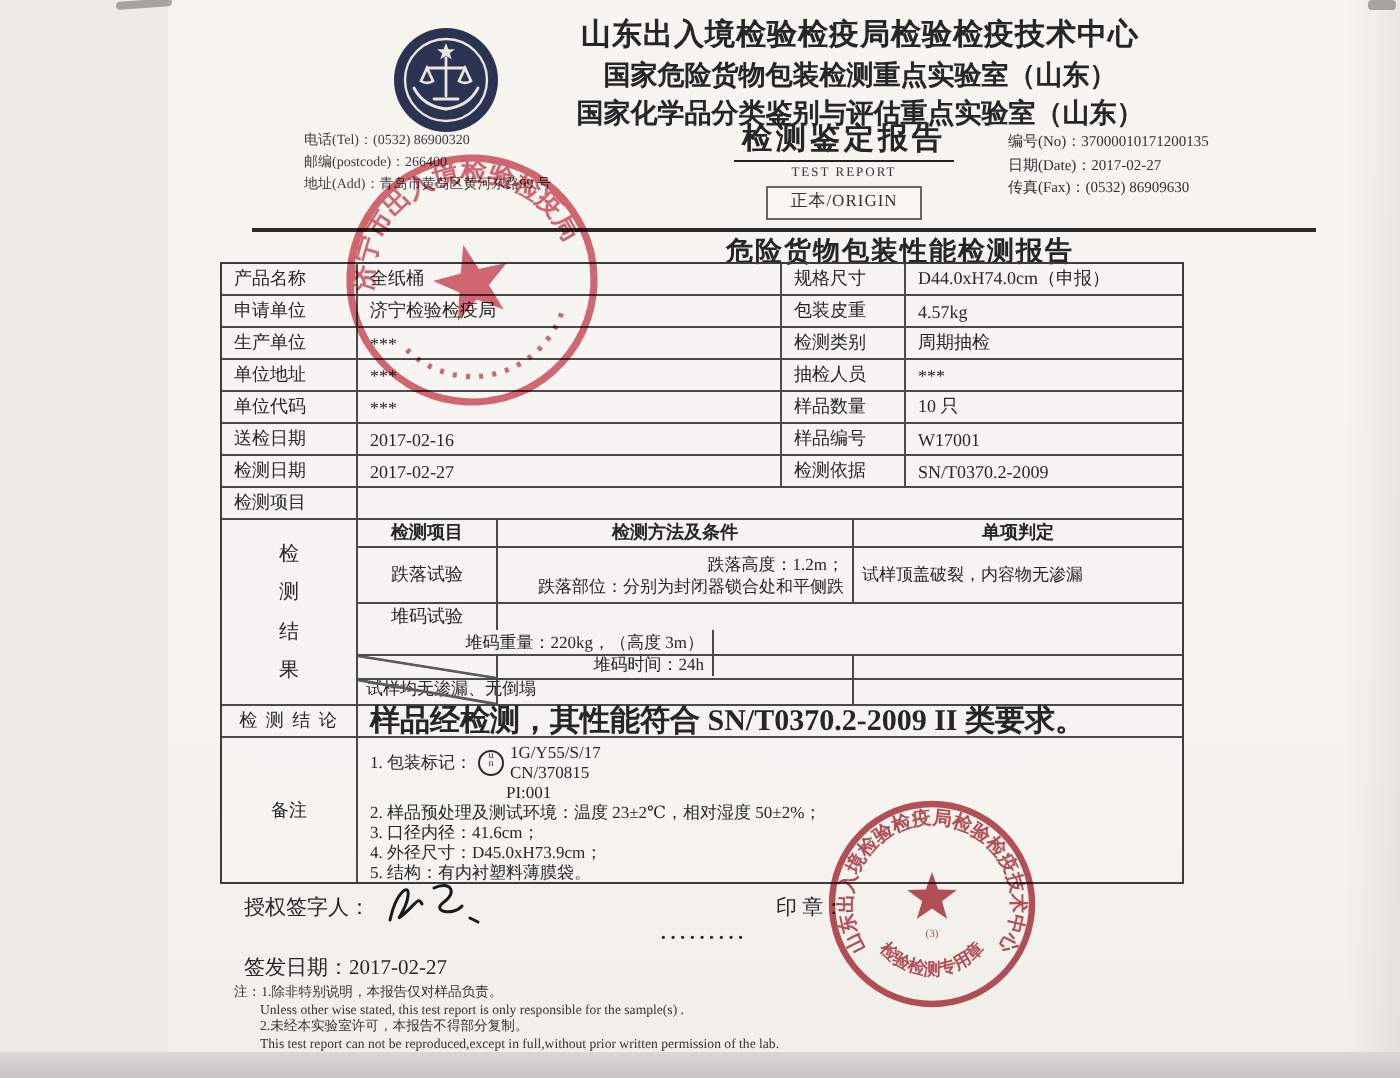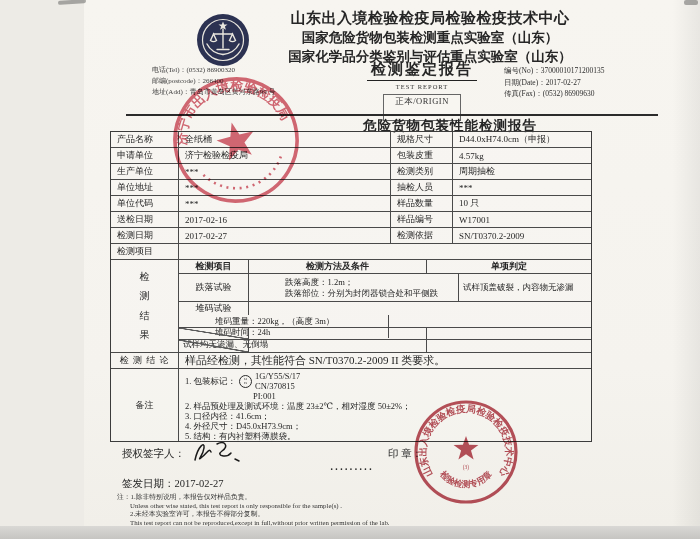--- a/index.html
+++ b/index.html
@@ -26,21 +26,21 @@
   .emblem { position:absolute; left:196px; top:13px; width:54px; height:54px; }
   .org { position:absolute; left:240px; top:8px; width:380px; text-align:center; font-weight:bold; }
   .org .l1 { font-size:15px; letter-spacing:.5px; line-height:20px; }
   .org .l2 { font-size:13.5px; line-height:19px; }
   .contact { position:absolute; left:152px; top:65px; font-size:7px; line-height:11px; color:#3c3c3c; }
   .title-mid { position:absolute; left:343px; top:60px; width:158px; text-align:center; }
   .rpt-title { display:inline-block; font-size:15px; font-weight:bold; letter-spacing:2px;
     border-bottom:1.6px solid #222; padding:0 4px 1px; }
   .rpt-en { font-size:6.5px; letter-spacing:1px; margin-top:2px; color:#333; }
   .origin-box { display:inline-block; margin-top:3px; border:1px solid #666;
-    padding:1px 11px 12px; font-size:8.5px; letter-spacing:.5px; color:#333; background:#f8f6f1; }
+    padding:1px 11px 2px; font-size:8.5px; letter-spacing:.5px; color:#333; background:#f8f6f1; }
   .meta { position:absolute; left:504px; top:65px; font-size:7.5px; line-height:11.5px; color:#2e2e2e; }
   .rule { position:absolute; left:126px; top:114px; width:532px; height:1.5px; background:#2b2b2b; }
   .doc-title { position:absolute; left:310px; top:117px; width:280px; text-align:center;
     font-size:13.5px; font-weight:bold; letter-spacing:1px; }
 
   
   .main-table { position:absolute; left:110px; top:131px; width:482px;
     border:1.2px solid #3c3c3c; font-size:9px; background:rgba(255,255,255,.15); }
   .row { display:flex; border-bottom:1px solid #4a4a4a; }
   .main-table > .row:last-child { border-bottom:none; }
@@ -60,28 +60,28 @@
   .res-grid { flex:1; }
   .res-grid .row:last-child { border-bottom:none; }
   .rc-item { width:70px; justify-content:center; padding-left:0; }
   .rc-method { width:178px; }
   .rc-judge { flex:1; }
   .res-head { height:14px; font-weight:bold; }
   .res-head .cell { justify-content:center; padding-left:0; }
   .res-row1 { height:28px; }
   .res-row2 { height:26px;flex-direction:column; }
   .res-empty { height:12px; }
-  .mcell { flex-direction:column; align-items:flex-start; justify-content:center;
-    font-size:8.5px; line-height:10.5px; padding:1px 4px;margin-left:32px; }
+  .mcell { flex-direction:column; align-items:flex-end; justify-content:center;
+    font-size:8.5px; line-height:10.5px; padding:1px 4px; }
   .jcell { font-size:8.5px; line-height:10.5px; padding:1px 4px; }
   .slash { background:linear-gradient(to top right, transparent 46%, #5b5b5b 48%, #5b5b5b 52%, transparent 54%); }
 
   .concl-row { height:16px; }
   .concl-label { width:68px; justify-content:center; padding-left:0; letter-spacing:1px; }
-  .concl-text { flex:1; font-size:11px; }
+  .concl-text { flex:1; font-size:15px;font-weight:bold; }
 
   .remark-row { height:72px; }
   .remark-label { width:68px; justify-content:center; padding-left:0; }
   .remark-body { flex:1; padding:2px 6px; font-size:8.5px; line-height:10px; display:block; }
   .mark-line { display:flex; align-items:center; }
   .un-badge { width:13px; height:13px; border:1px solid #2a2a2a; border-radius:50%;
     display:flex; flex-direction:column; align-items:center; justify-content:center;
     font-size:5px; line-height:4px; margin:0 3px; flex:0 0 auto; }
   .mark-codes { line-height:10px; }
   .mark-pi { margin-left:68px; }

